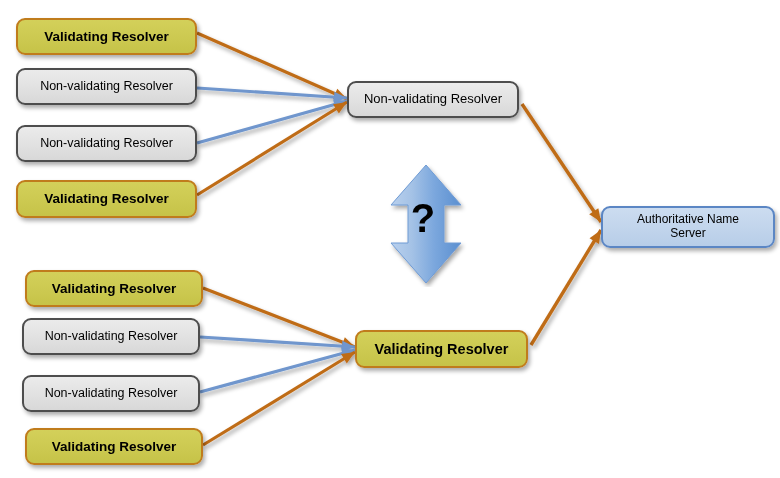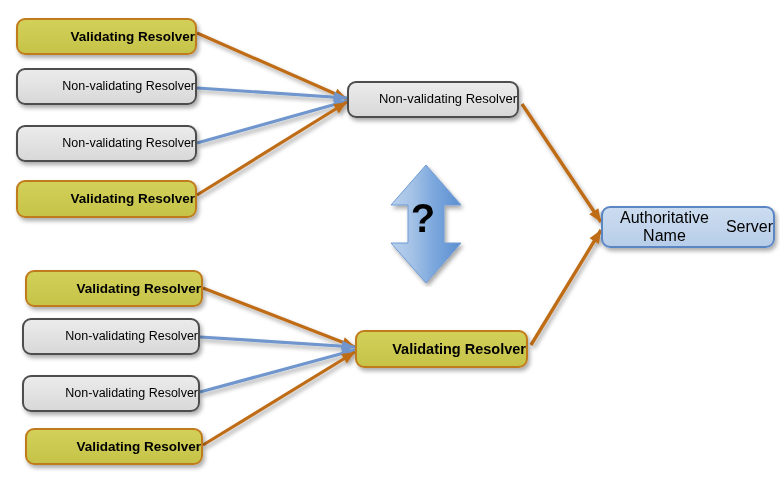--- a/index.html
+++ b/index.html
@@ -21,21 +21,21 @@
     left: 0;
     top: 0;
     width: 780px;
     height: 478px;
   }
   .node {
     position: absolute;
     box-sizing: border-box;
     display: flex;
     align-items: center;
-    justify-content: flex-end;
+    justify-content: center;
     text-align: center;
     border-radius: 9px;
     border-width: 2px;
     border-style: solid;
     color: #000000;
     line-height: 1.15;
     z-index: 3;
     box-shadow: 2px 3px 4px rgba(0,0,0,0.33);
   }
   .node-validating {
@@ -47,22 +47,22 @@
   .node-nonvalidating {
     background: linear-gradient(180deg, #ebebeb 0%, #e2e2e2 50%, #d8d8d8 100%);
     border-color: #4d4d4d;
     font-weight: normal;
     font-size: 12.5px;
   }
   .node-authoritative {
     background: linear-gradient(180deg, #ccdcf0 0%, #c2d5ec 50%, #b7cde8 100%);
     border-color: #5b86c4;
     font-weight: normal;
-    font-size: 16px;
-    flex-direction: row;
+    font-size: 12px;
+    flex-direction: column;
   }
   .node-hub-gray {
     background: linear-gradient(180deg, #ebebeb 0%, #e2e2e2 50%, #d8d8d8 100%);
     border-color: #4d4d4d;
     font-size: 13px;
   }
   .node-hub-yellow {
     background: linear-gradient(180deg, #d3d05a 0%, #cdca52 48%, #c6c348 100%);
     border-color: #c07c1c;
     font-weight: bold;

